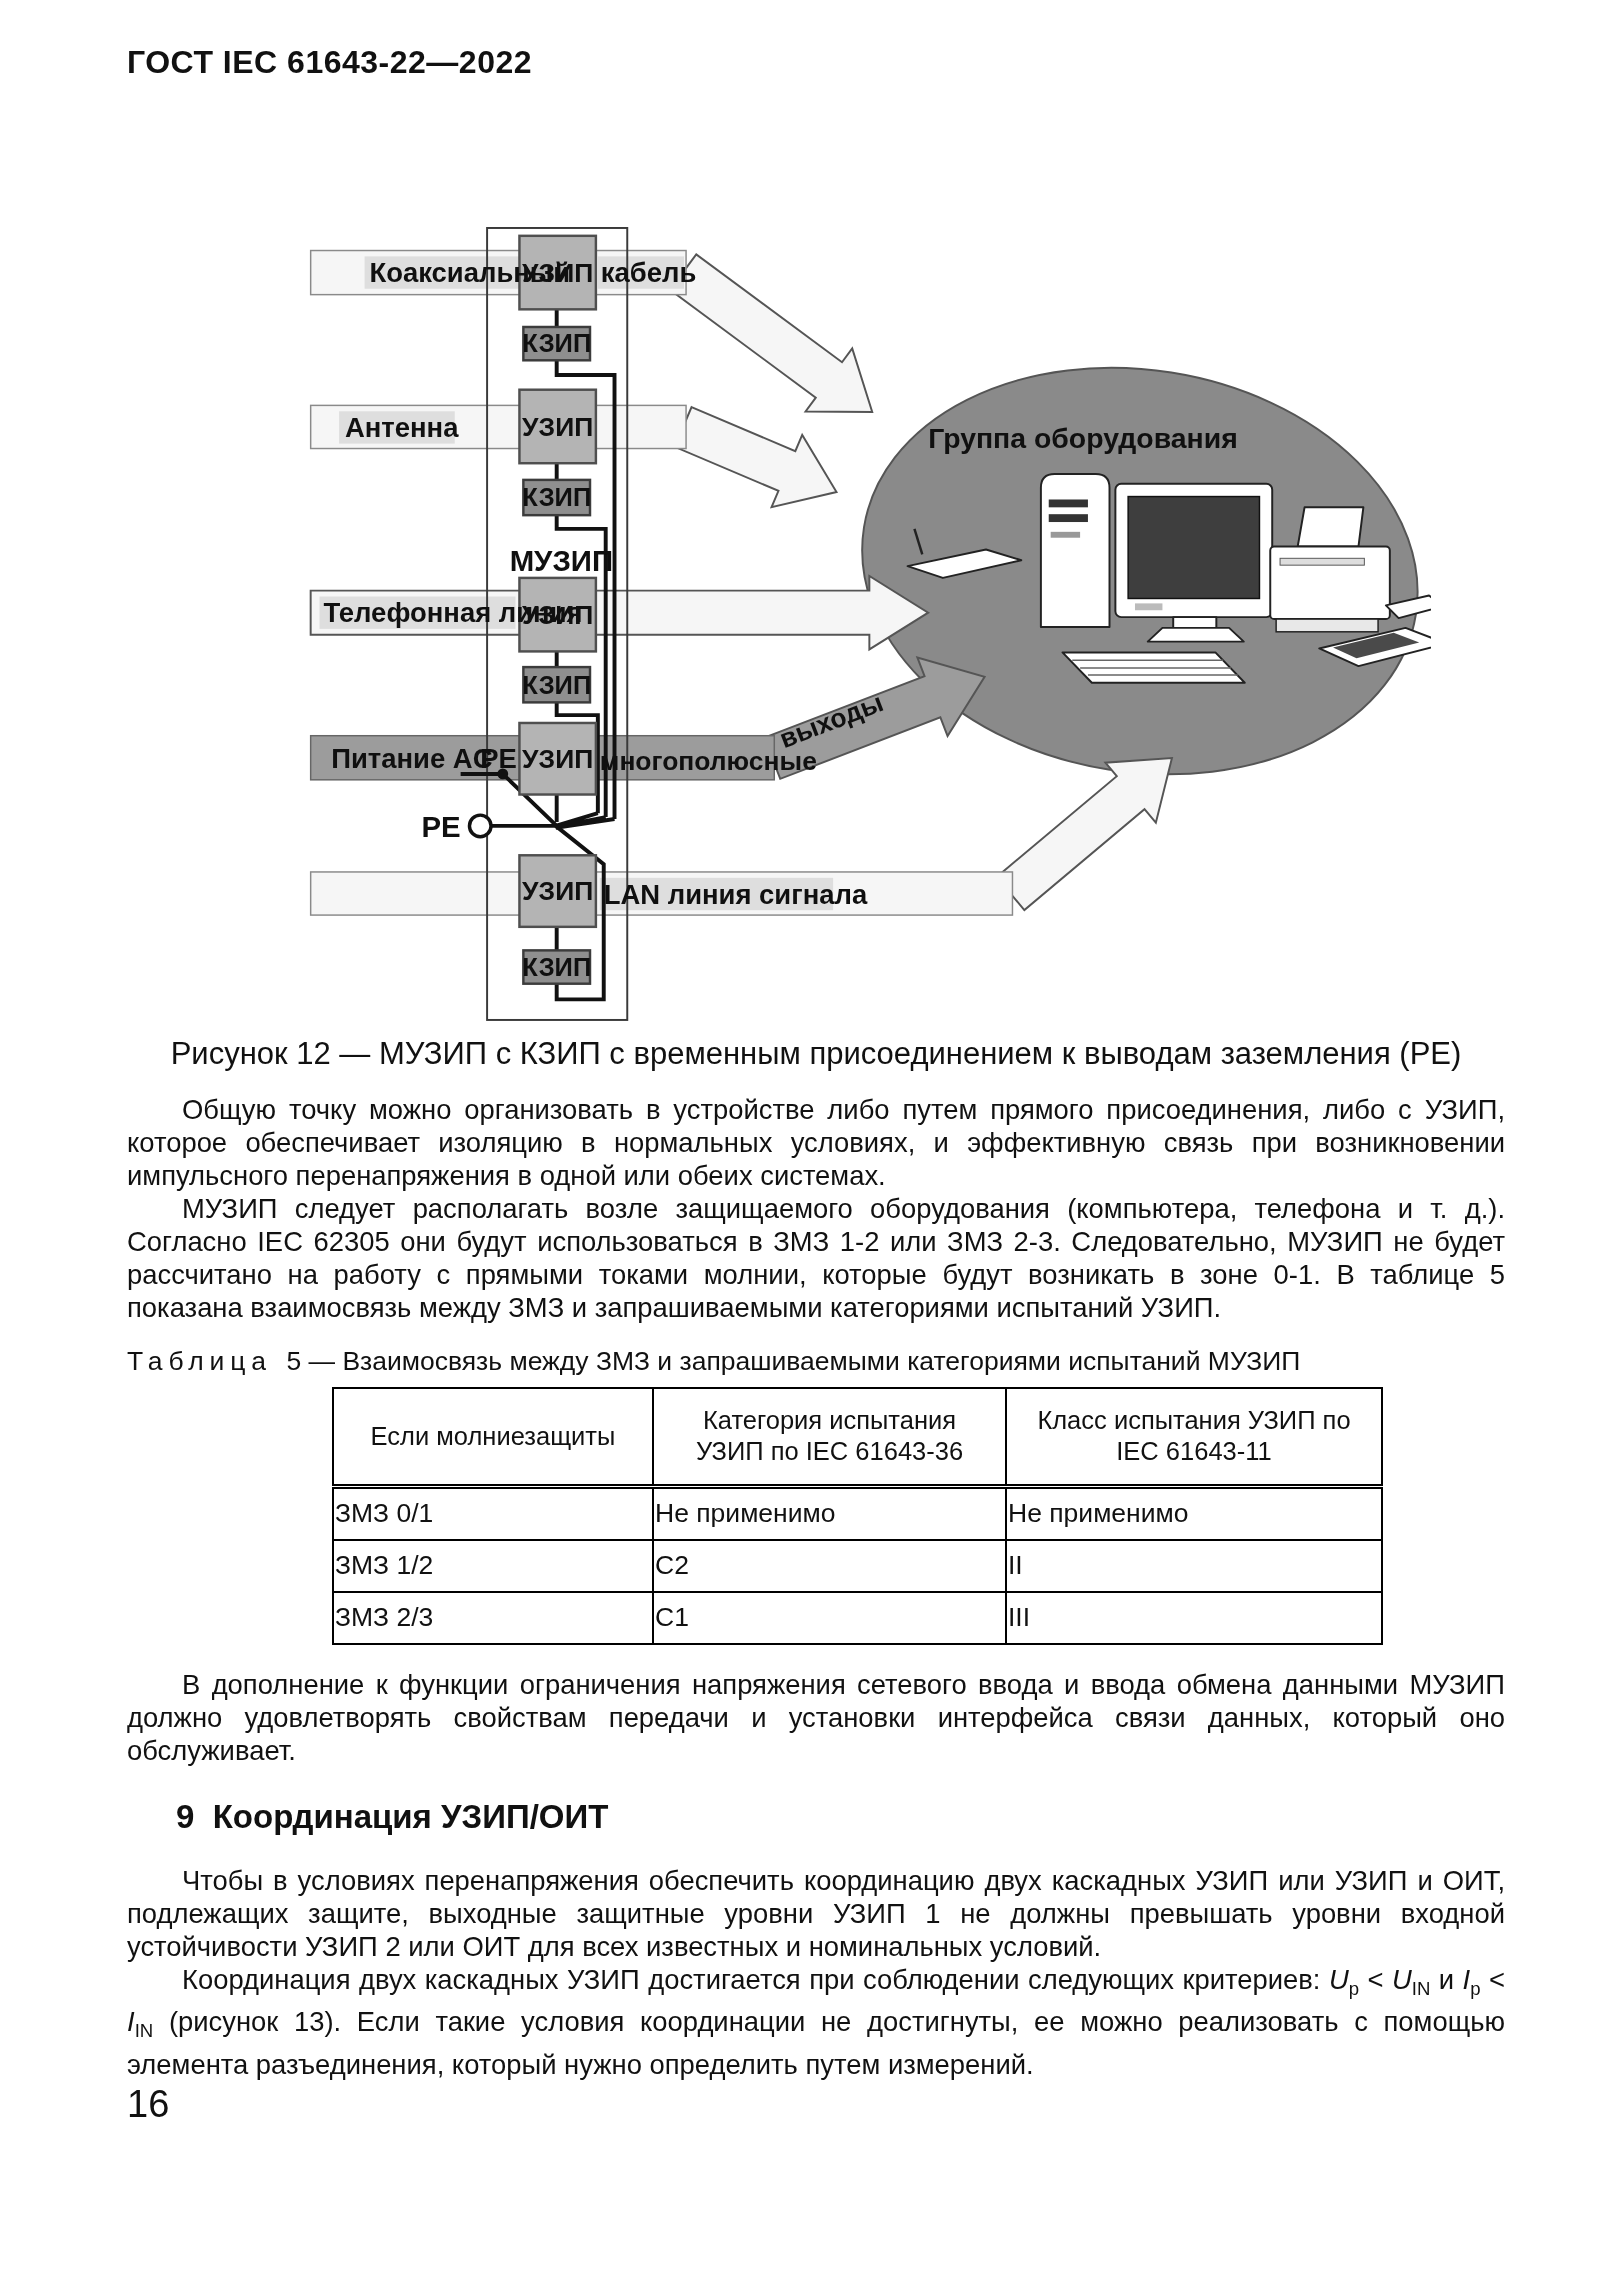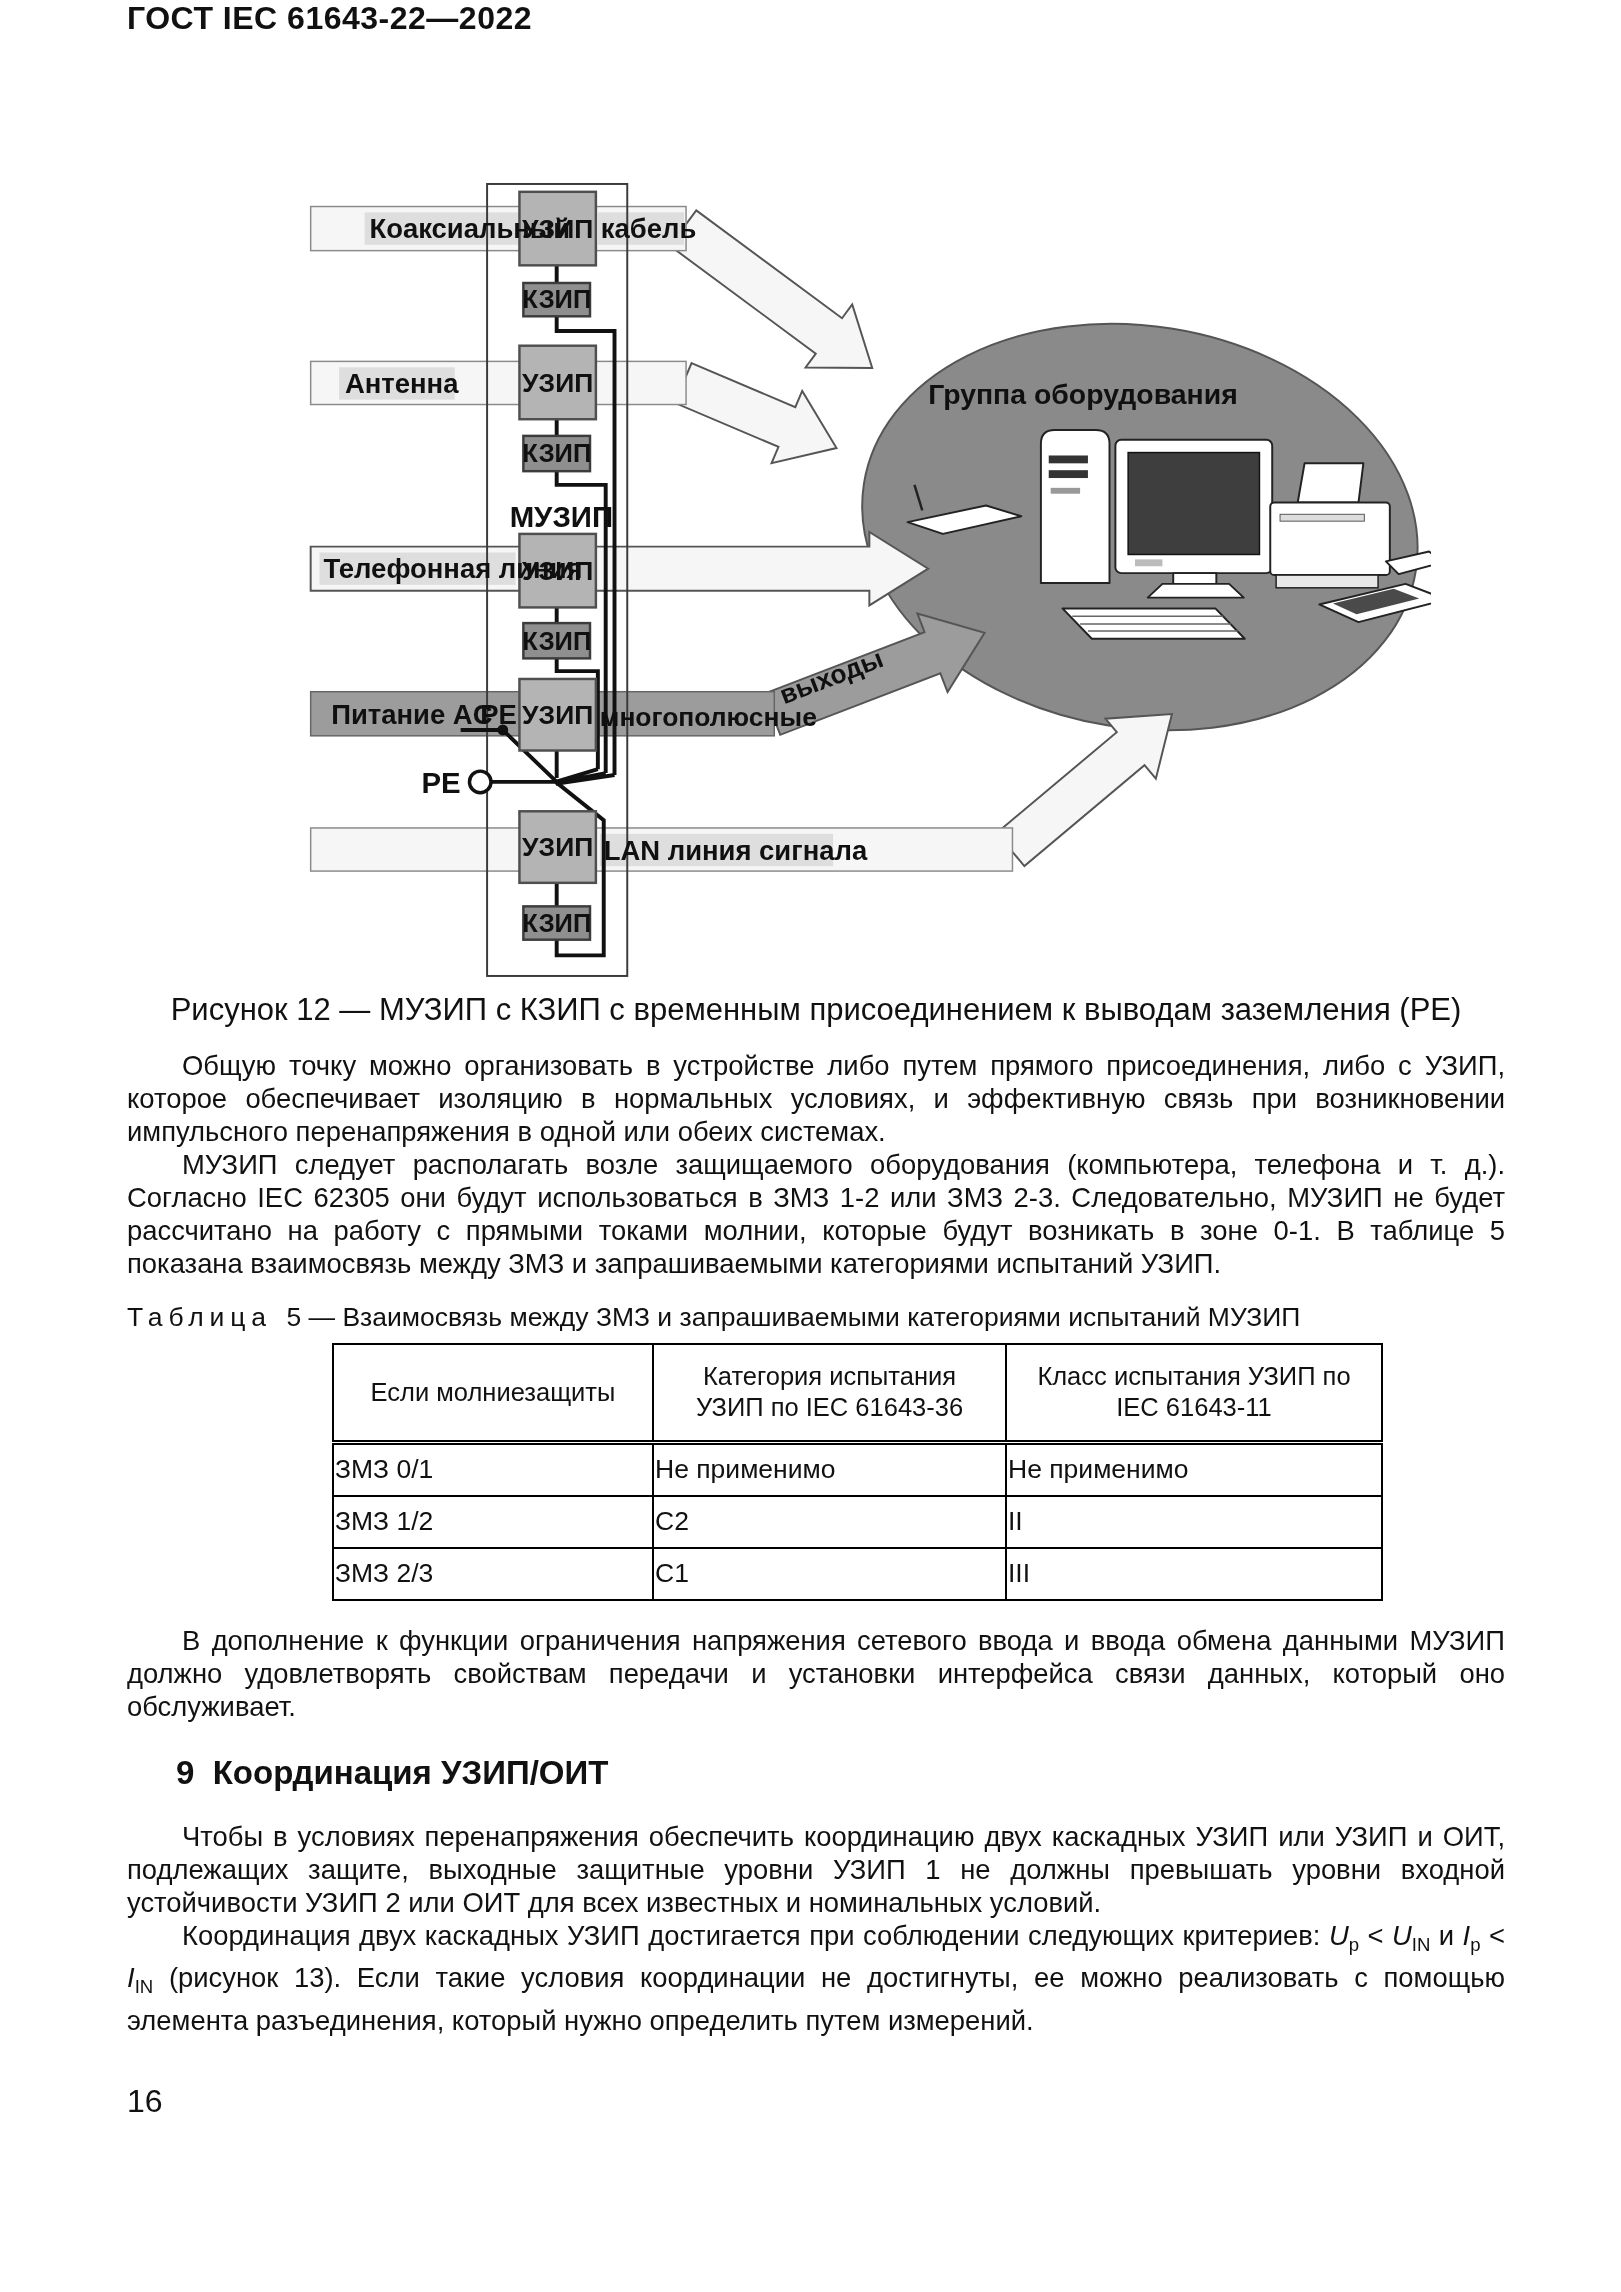--- a/index.html
+++ b/index.html
@@ -2,37 +2,37 @@
 <html><head>
 <meta charset="utf-8">
 <style>
   html,body{margin:0;padding:0;background:#e8e8e8;}
   .page{
     position:relative;width:1621px;height:2293px;background:#ffffff;
     font-family:"Liberation Sans",sans-serif;color:#111;
     box-sizing:border-box;padding:0 116px 0 127px;overflow:hidden;
     margin:0 auto;
   }
-  h1.doc-code{font-size:32px;font-weight:bold;margin:0;letter-spacing:0.5px;}
+  h1.doc-code{font-size:32px;font-weight:bold;margin:0;padding-top:44px;letter-spacing:0.5px;}
   .fig-wrap{position:relative;height:941px;}
   .fig-wrap svg{position:absolute;left:167px;top:142px;}
   .caption{text-align:center;font-size:31px;margin:13.7px 0 0 0;}
   p.body{font-size:27.4px;line-height:33px;text-align:justify;text-indent:55px;margin:0;}
   p.body.mt{margin-top:21.6px;}
   p.body.mt2{margin-top:23.5px;}
   .tbl-label{font-size:26.5px;margin:21.6px 0 9.8px 0;}
   .spaced{letter-spacing:.22em;}
   table.gost{border-collapse:collapse;margin-left:205px;width:1049px;table-layout:fixed;}
   table.gost,table.gost th,table.gost td{border:2.9px solid #000;}
   table.gost th{font-weight:400;font-size:25.5px;line-height:31px;height:95px;text-align:center;vertical-align:middle;padding:0 17.6px;border-bottom:5.9px double #000;}
   table.gost td{font-size:26.5px;height:48px;text-align:left;vertical-align:middle;}
   h2.sect{font-size:33px;font-weight:bold;margin:31px 0 27.4px 49px;}
   sub{font-size:18.6px;}
   i.var{font-style:italic;}
-  .pagenum{position:absolute;left:127px;top:2083px;font-size:32px;}
+  .pagenum{position:absolute;left:127px;top:2083px;font-size:38px;}
   
   text{fill:#101010;}
   .tb30{font:700 30px "Liberation Sans",sans-serif;}
   .tb29{font:700 29px "Liberation Sans",sans-serif;}
   .tb28{font:700 28px "Liberation Sans",sans-serif;}
   .tb27{font:700 27px "Liberation Sans",sans-serif;}
   .tb26{font:700 26px "Liberation Sans",sans-serif;}
   .wire{stroke:#111;stroke-width:4;fill:none;}
   .band{fill:#f6f6f6;stroke:#8a8a8a;stroke-width:1.5;}
   .warr{fill:#f6f6f6;stroke:#555;stroke-width:2;}

